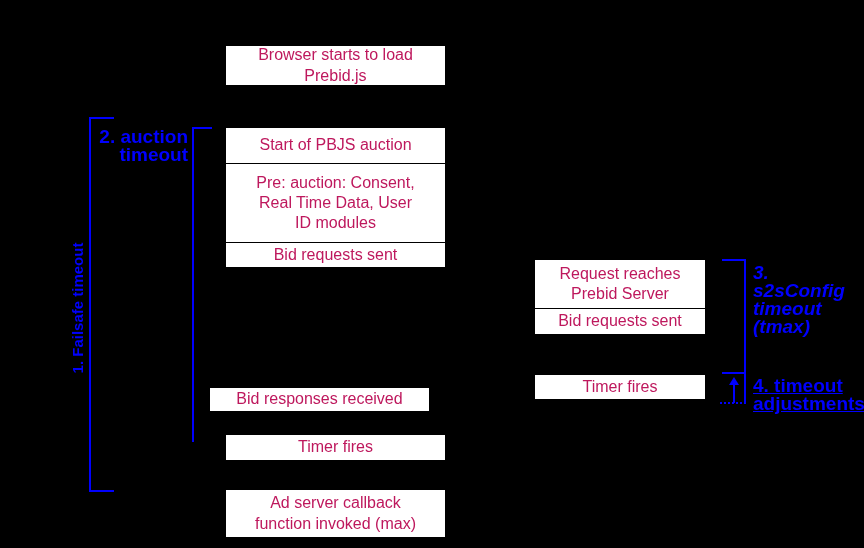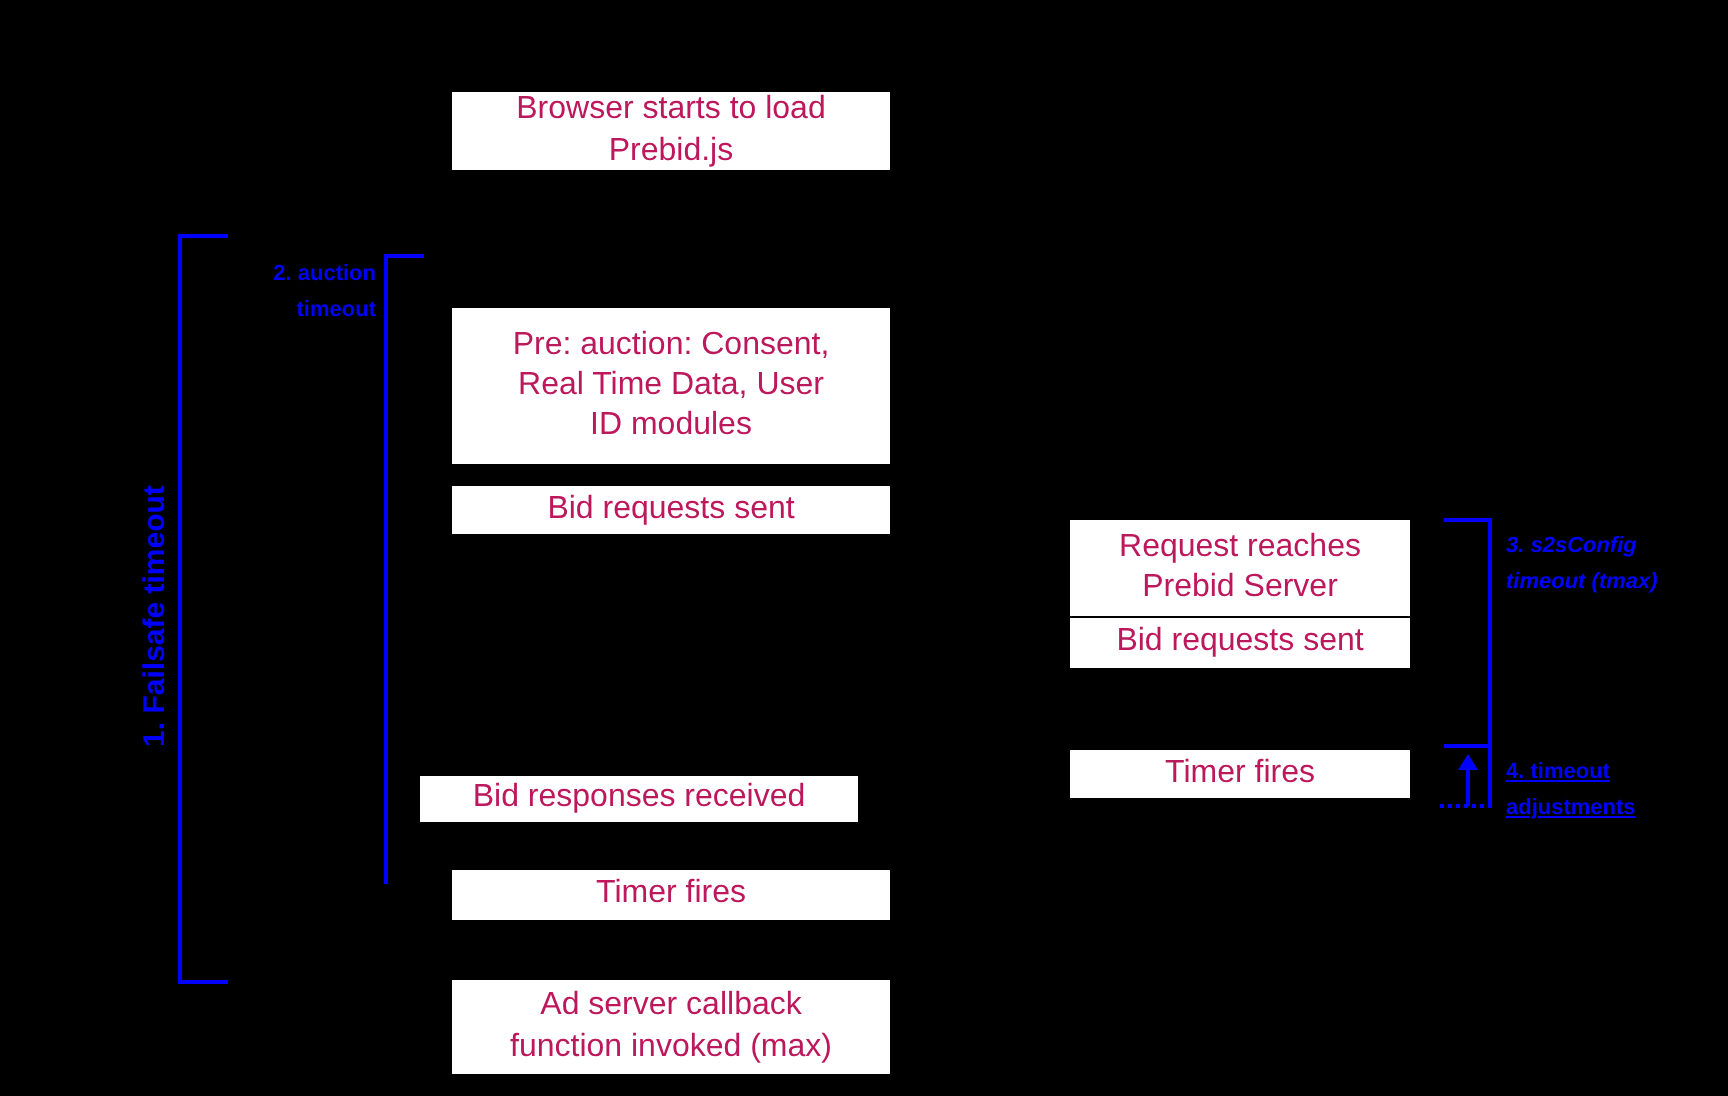--- a/index.html
+++ b/index.html
@@ -7,21 +7,21 @@
     position:relative; width:864px; height:548px; background:#000000;
     font-family:"Liberation Sans", sans-serif; overflow:hidden;
   }
   .box {
     position:absolute; background:#ffffff; border:1px solid #000000;
     color:#be185d; display:flex; align-items:center; justify-content:center;
     text-align:center; font-size:16px; line-height:1.27;
     white-space:pre-line; box-sizing:border-box;
   }
   .blue-label {
-    position:absolute; color:#0000fe; font-weight:bold; font-size:11px;
+    position:absolute; color:#0000fe; font-weight:bold; font-size:19px;
     line-height:18px; white-space:pre-line;
   }
   .bline { position:absolute; background:#0000fe; }
   .dotted {
     position:absolute; border-top:2px dotted #0000fe; height:0; background:none;
   }
   .arrow-head {
     position:absolute; width:0; height:0;
     border-left:5px solid transparent; border-right:5px solid transparent;
     border-bottom:8px solid #0000fe;
@@ -32,22 +32,23 @@
   }
 </style>
 </head>
 <body>
 
 <div class="stage">
 
   <div class="box" style="left:225px; top:45px;  width:221px; height:41px;">Browser starts to load
 Prebid.js</div>
 
+  <div class="box" style="left:225px; top:127px; width:221px; height:37px;">Start of PBJS auction</div>
 
-  <div class="box" style="left:225px; top:153px; width:221px; height:80px;">Pre: auction: Consent,
+  <div class="box" style="left:225px; top:163px; width:221px; height:80px;">Pre: auction: Consent,
 Real Time Data, User
 ID modules</div>
 
   <div class="box" style="left:225px; top:242px; width:221px; height:26px;">Bid requests sent</div>
 
   <div class="box" style="left:209px; top:387px; width:221px; height:25px;">Bid responses received</div>
 
   <div class="box" style="left:225px; top:434px; width:221px; height:27px;">Timer fires</div>
 
   <div class="box" style="left:225px; top:489px; width:221px; height:49px;">Ad server callback

